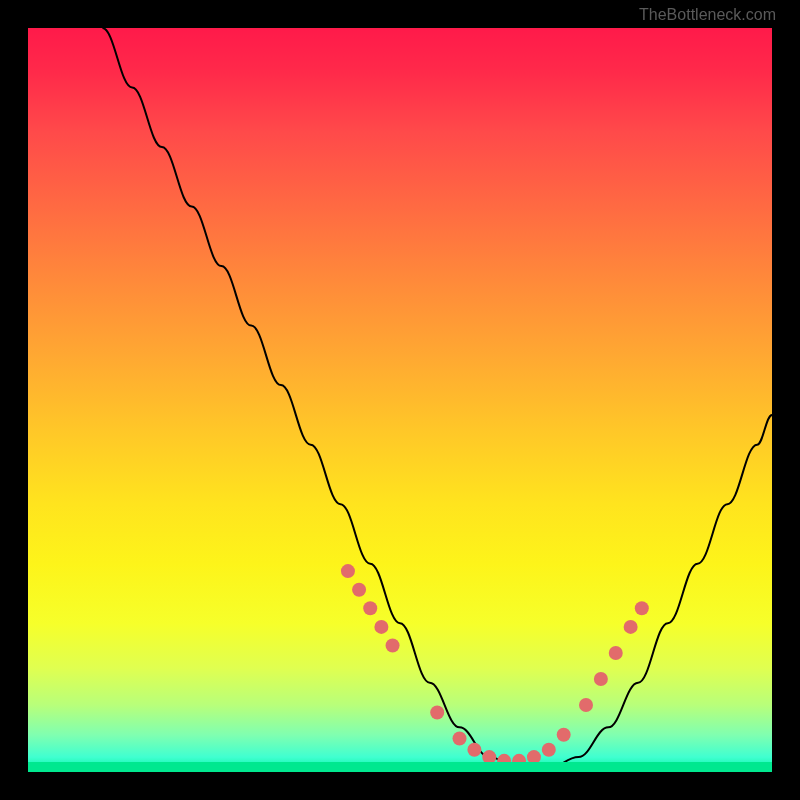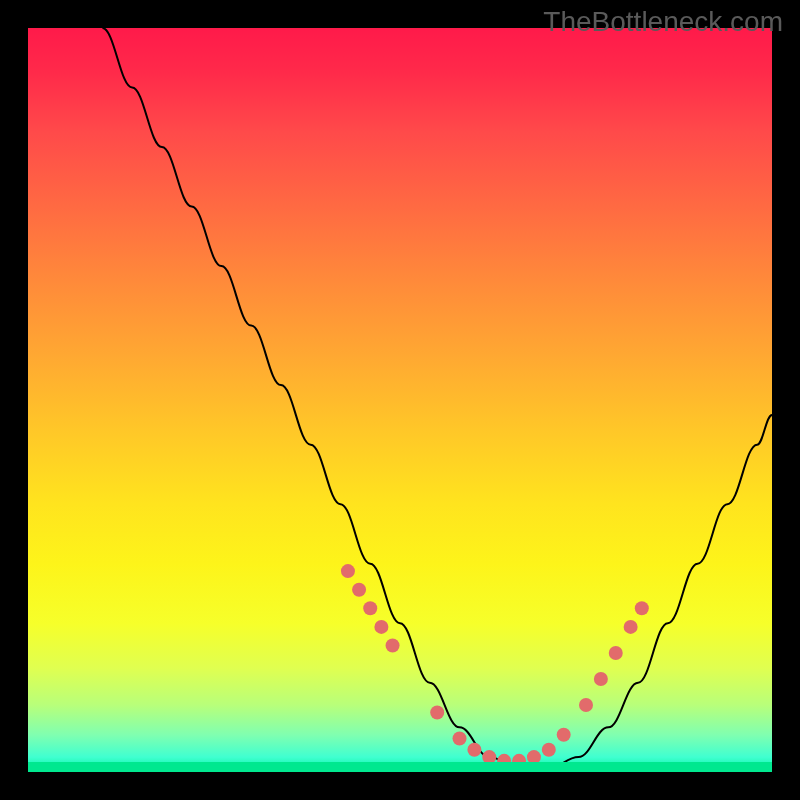--- a/index.html
+++ b/index.html
@@ -6,23 +6,23 @@
   body {
     width: 800px;
     height: 800px;
     background: #000;
     position: relative;
     font-family: Arial, sans-serif;
   }
   .watermark {
     position: absolute;
     top: 6px;
-    right: 17px;
+    right: 24px;
     color: #5a5a5a;
-    font-size: 28px;
+    font-size: 16px;
     font-weight: 500;
     z-index: 10;
   }
   .plot-area {
     position: absolute;
     left: 28px;
     top: 28px;
     width: 744px;
     height: 744px;
     overflow: hidden;

